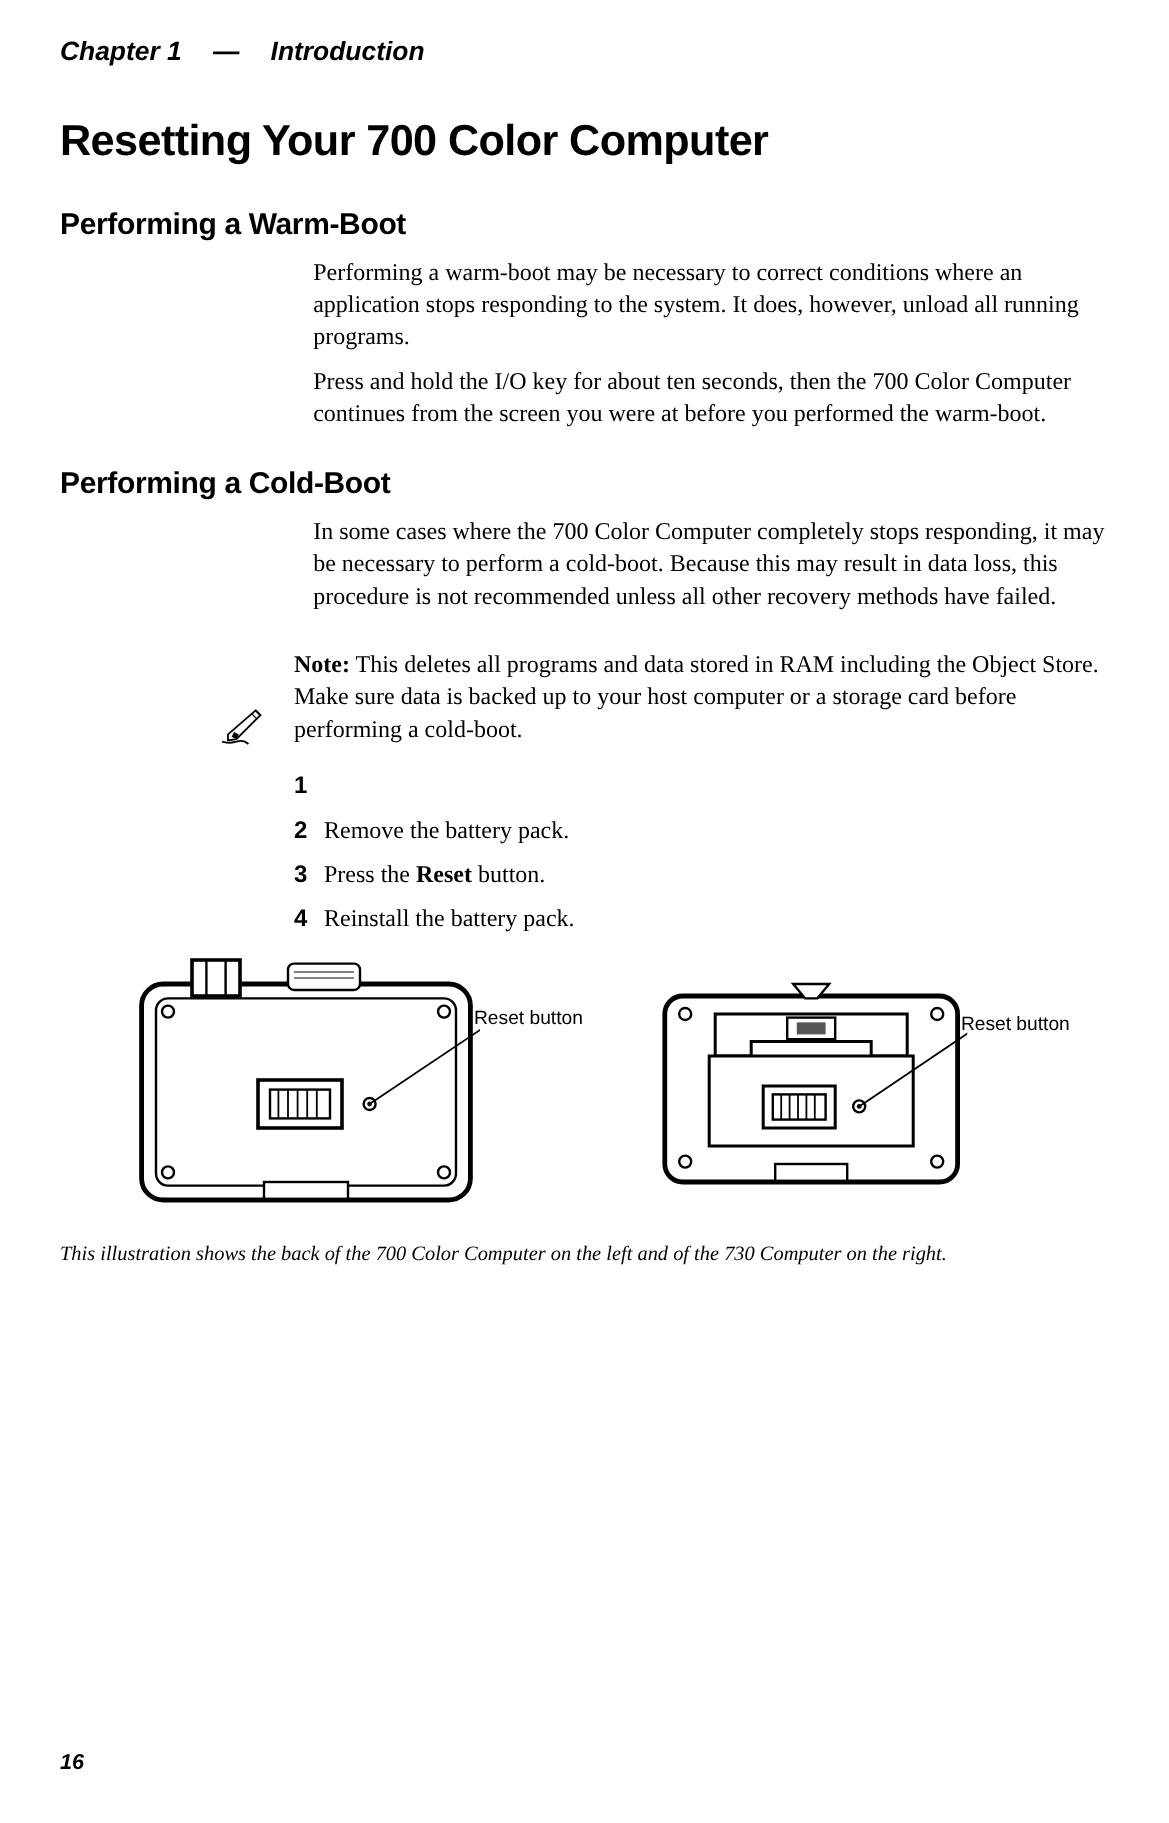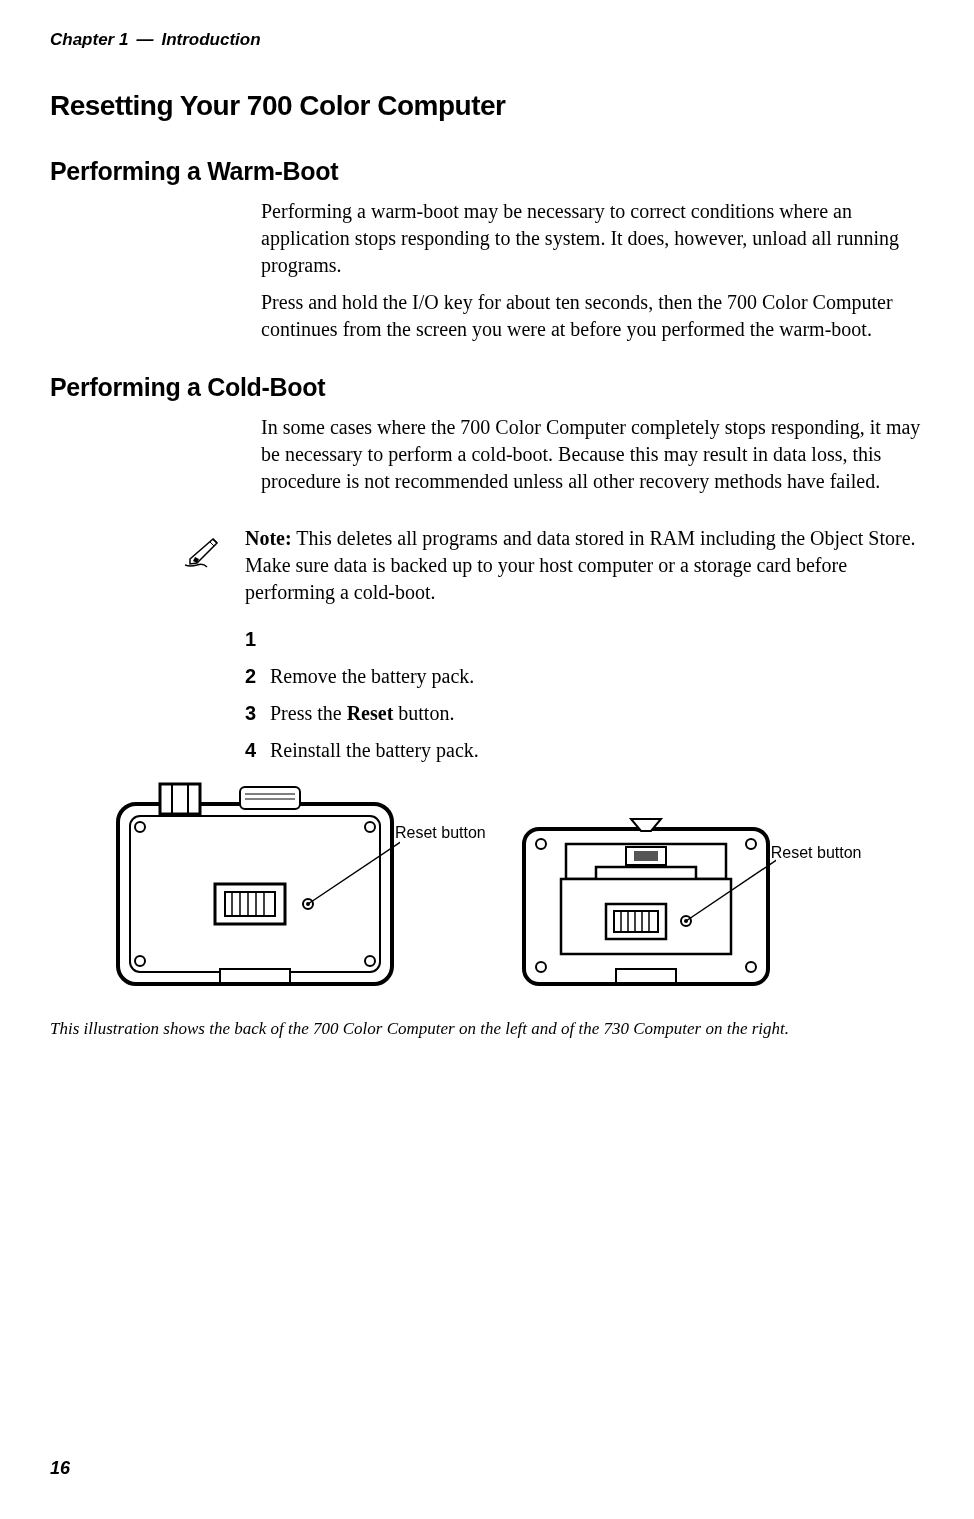--- a/index.html
+++ b/index.html
@@ -14,30 +14,31 @@
       width: 974px;
       height: 1519px;
       position: relative;
       padding: 30px 50px;
     }
     .header {
       display: flex;
       font-family: 'Arial Narrow', Arial, sans-serif;
       font-weight: bold;
       font-style: italic;
-      font-size: 17px;
+      font-size: 22px;
       margin-bottom: 40px;
+      gap: 18px;
     }
     .header-sep {
       margin: 0 8px;
     }
     .h1 {
       font-family: 'Arial Narrow', Arial, sans-serif;
       font-weight: 900;
-      font-size: 28px;
+      font-size: 36px;
       margin-bottom: 35px;
       letter-spacing: -0.5px;
       margin-top: 16px;
     }
     .h2 {
       font-family: 'Arial Narrow', Arial, sans-serif;
       font-weight: 900;
       font-size: 25px;
       margin-bottom: 12px;
       letter-spacing: -0.3px;
@@ -49,21 +50,21 @@
     .body-indent p {
       font-size: 20px;
       line-height: 1.35;
       margin-bottom: 10px;
       margin-left: 16px;
     }
     .note-block {
       display: flex;
       margin-left: 135px;
       margin-bottom: 20px;
-      align-items: flex-start;
+      align-items: flex-end;
       margin-top: 11px;
     }
     .note-icon {
       width: 45px;
       height: 40px;
       flex-shrink: 0;
       margin-right: 15px;
       margin-top: 4px;
     }
     .note-text {
@@ -87,21 +88,22 @@
       font-family: 'Arial Narrow', Arial, sans-serif;
       font-weight: bold;
       width: 25px;
       flex-shrink: 0;
     }
     .bold {
       font-weight: bold;
     }
     .illustration-row {
       display: flex;
-      align-items: flex-end;
+      align-items: center;
+      gap: 30px;
       margin-top: 5px;
       margin-left: 60px;
     }
     .device-block {
       display: flex;
       align-items: flex-start;
     }
     .device-svg {
       flex-shrink: 0;
     }

